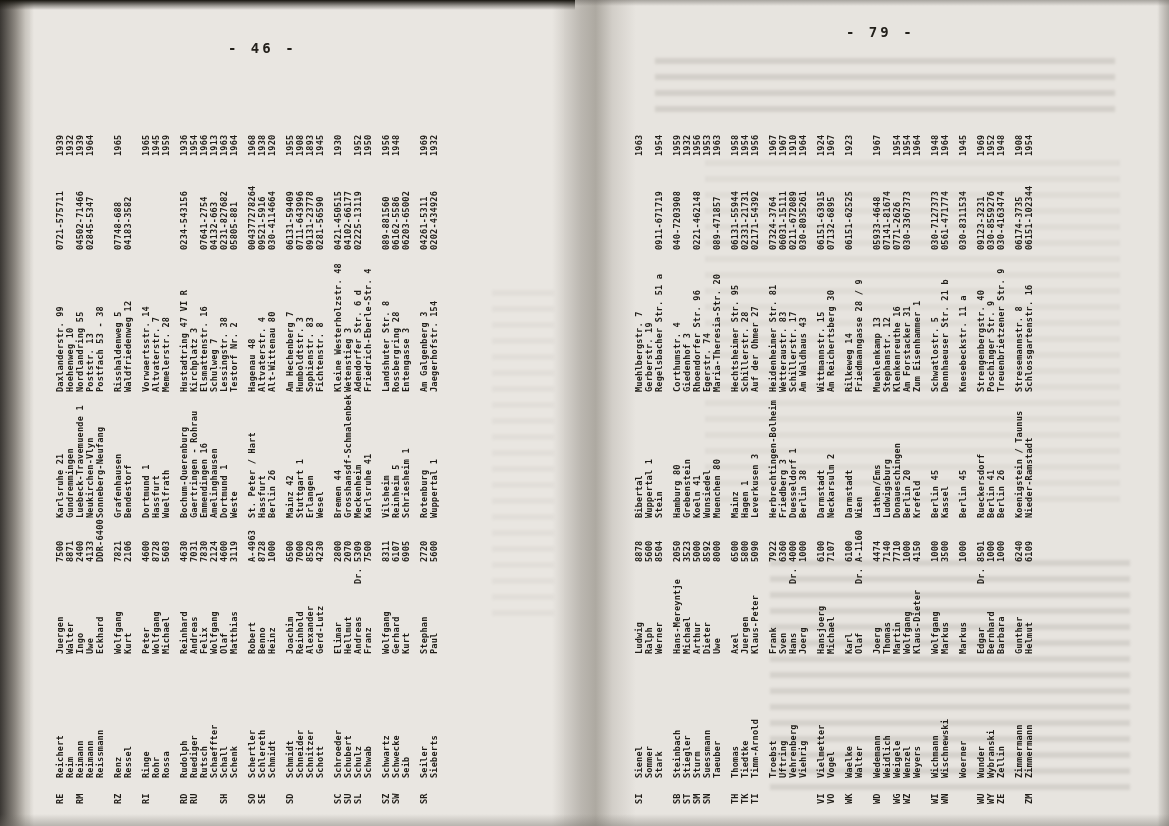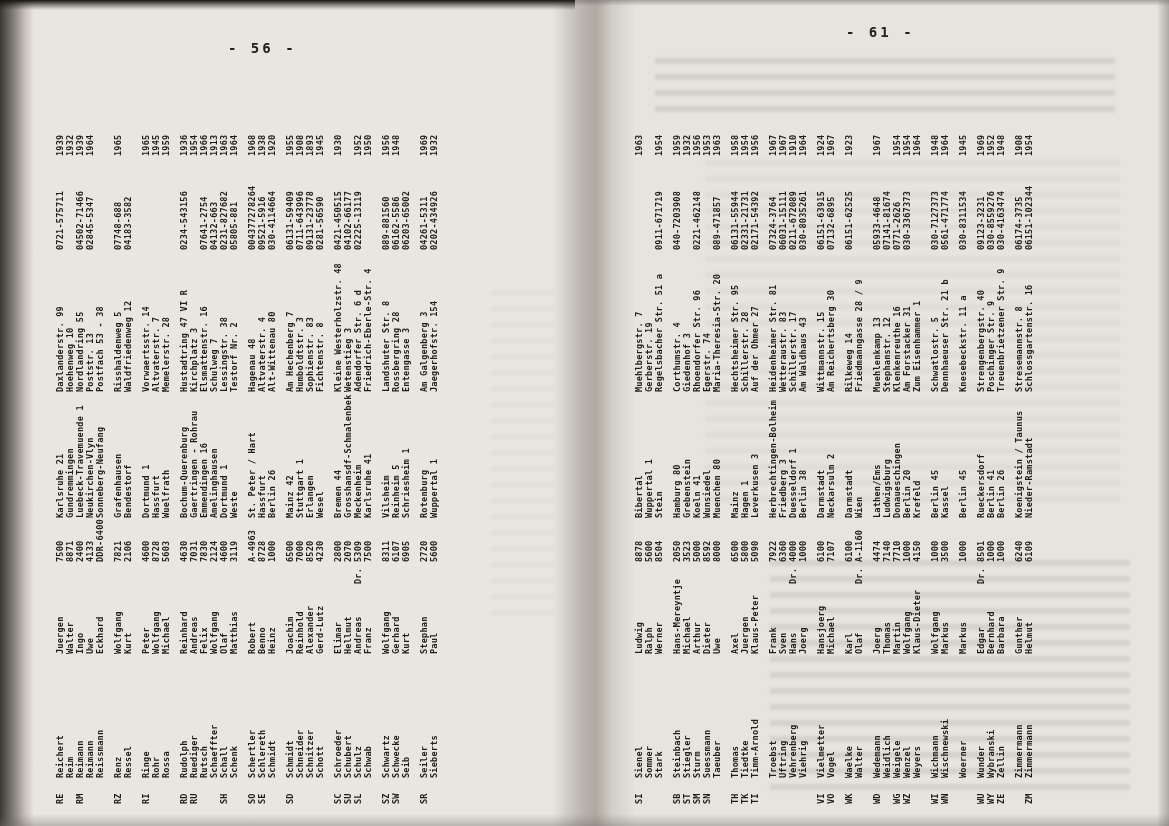--- a/index.html
+++ b/index.html
@@ -61,22 +61,22 @@
   <div class="edge-top"></div>
   <div class="edge-top-right"></div>
   <div class="edge-right"></div>
   <div class="edge-bottom"></div>
 
   <div class="bleed" style="left:655px;top:58px;width:460px;height:55px;opacity:.33"></div>
   <div class="bleed" style="left:705px;top:160px;width:415px;height:350px;opacity:.14"></div>
   <div class="bleed" style="left:770px;top:560px;width:360px;height:235px;opacity:.3"></div>
   <div class="bleed" style="left:492px;top:290px;width:62px;height:330px;opacity:.12"></div>
 
-  <div class="pagenum" style="left:228px;top:40px;">- 56 -</div>
-  <div class="pagenum" style="left:846px;top:24px;">- 61 -</div>
+  <div class="pagenum" style="left:228px;top:40px;">- 46 -</div>
+  <div class="pagenum" style="left:846px;top:24px;">- 79 -</div>
 
   <div class="rot mtable" style="left:55px;top:804px;" id="table-0">
       <div class="mrow">
         <span class="c-code">RE</span>
         <span class="c-last">Reichert</span>
         <span class="c-first">Juergen</span>
         <span class="c-title"></span>
         <span class="c-plz">7500</span>
         <span class="c-city">Karlsruhe 21</span>
         <span class="c-street">Daxlanderstr. 99</span>

